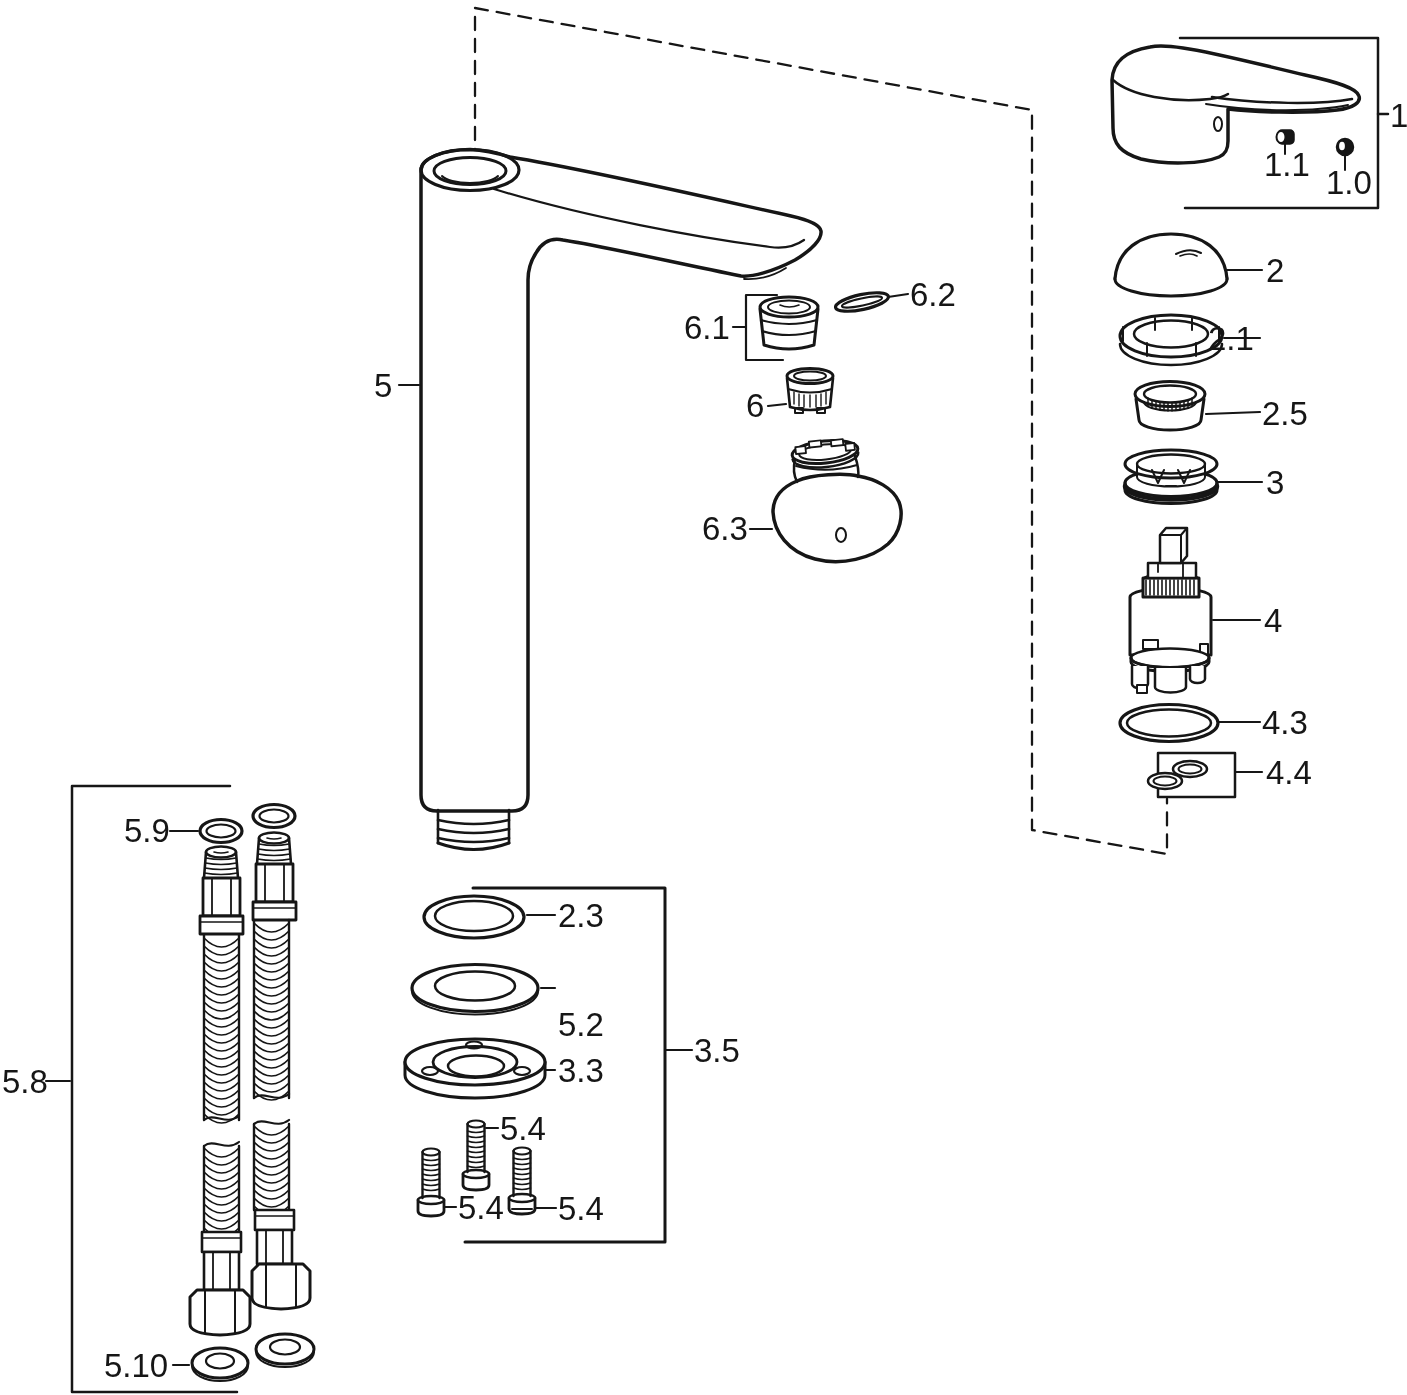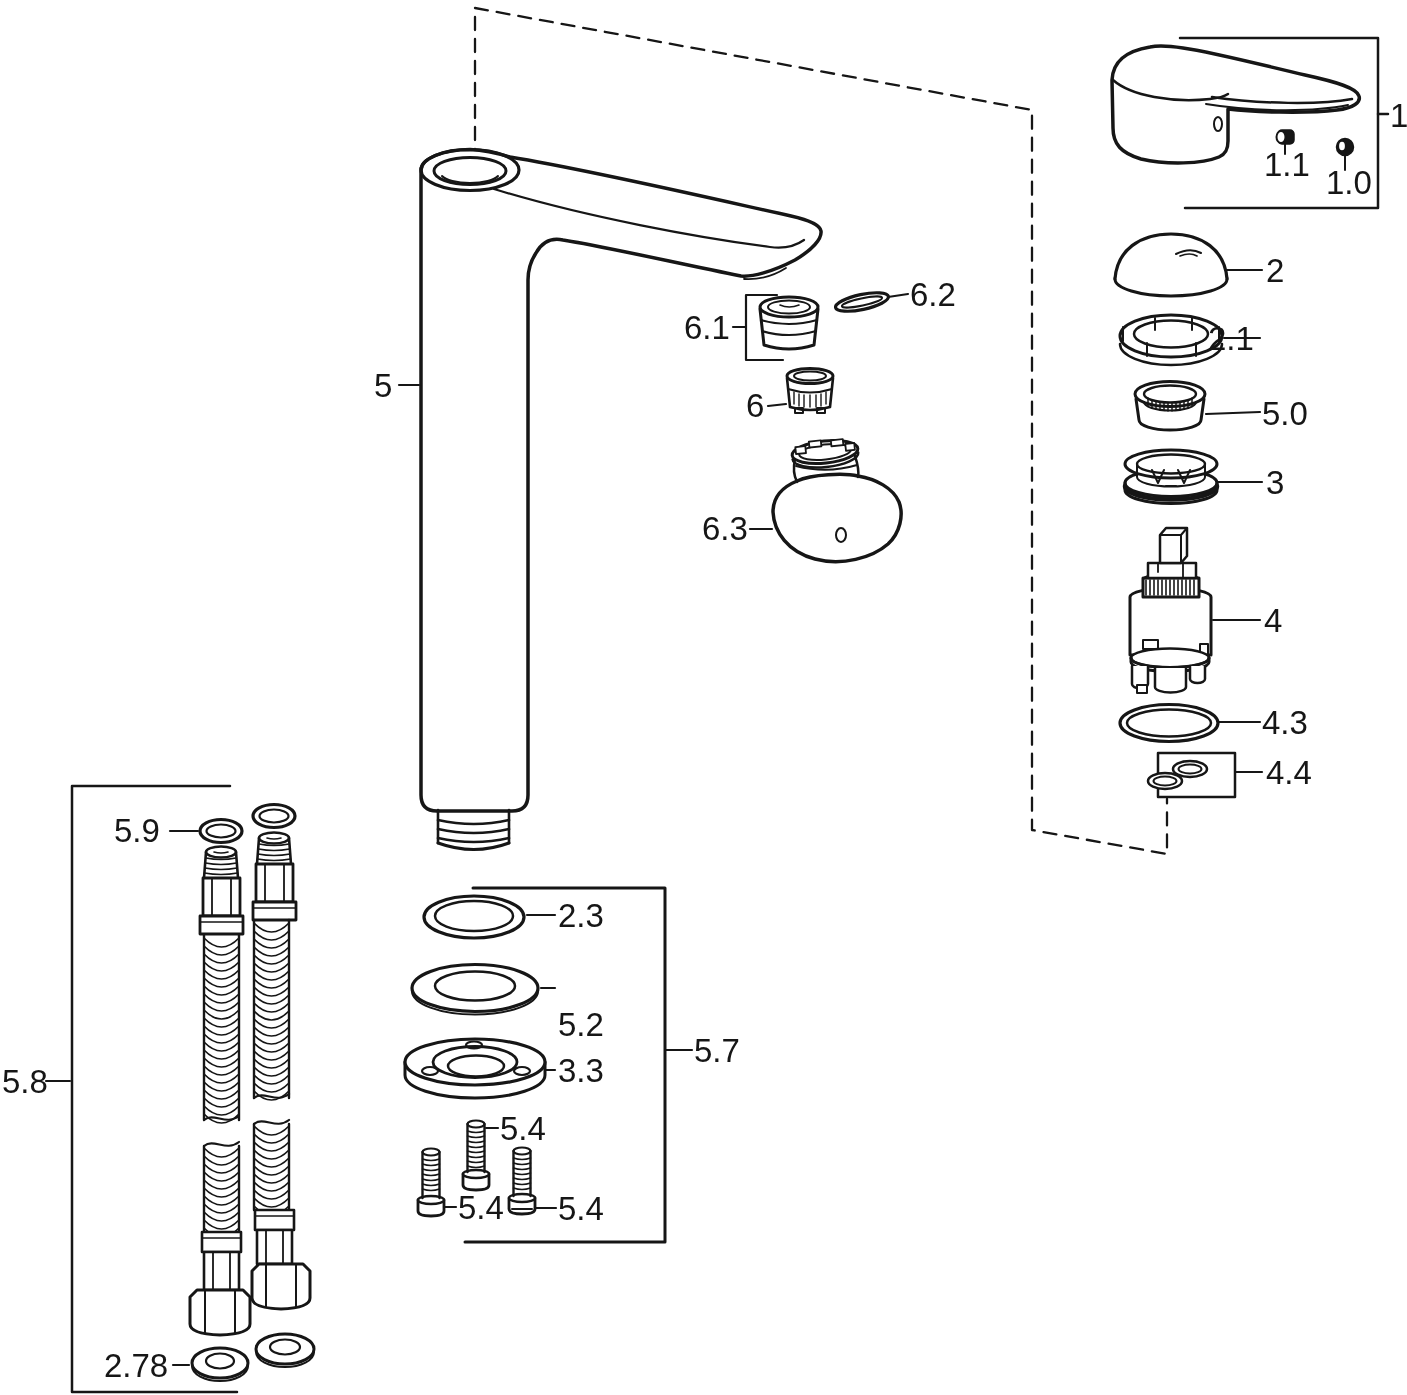--- a/index.html
+++ b/index.html
@@ -411,33 +411,33 @@
     <path d="M170,831 L198,831"></path>
     <path d="M173,1365 L189,1365"></path>
   </g>
 </svg>
 
   <div class="callout" style="left:1390px;top:99px">1</div>
   <div class="callout" style="left:1264px;top:148px">1.1</div>
   <div class="callout" style="left:1326px;top:166px">1.0</div>
   <div class="callout" style="left:1266px;top:254px">2</div>
   <div class="callout" style="left:1208px;top:322px">2.1</div>
-  <div class="callout" style="left:1262px;top:397px">5.0</div>
+  <div class="callout" style="left:1262px;top:397px">2.5</div>
   <div class="callout" style="left:1266px;top:466px">3</div>
   <div class="callout" style="left:1264px;top:604px">4</div>
   <div class="callout" style="left:1262px;top:706px">4.3</div>
   <div class="callout" style="left:1266px;top:756px">4.4</div>
   <div class="callout" style="left:374px;top:369px">5</div>
   <div class="callout" style="left:684px;top:311px">6.1</div>
   <div class="callout" style="left:910px;top:278px">6.2</div>
   <div class="callout" style="left:746px;top:389px">6</div>
   <div class="callout" style="left:702px;top:512px">6.3</div>
   <div class="callout" style="left:558px;top:899px">2.3</div>
   <div class="callout" style="left:558px;top:1008px">5.2</div>
   <div class="callout" style="left:558px;top:1054px">3.3</div>
   <div class="callout" style="left:500px;top:1112px">5.4</div>
   <div class="callout" style="left:458px;top:1191px">5.4</div>
   <div class="callout" style="left:558px;top:1192px">5.4</div>
-  <div class="callout" style="left:694px;top:1034px">5.7</div>
+  <div class="callout" style="left:694px;top:1034px">3.5</div>
   <div class="callout" style="left:2px;top:1065px">5.8</div>
-  <div class="callout" style="left:114px;top:814px">5.9</div>
-  <div class="callout" style="left:104px;top:1349px">2.78</div>
+  <div class="callout" style="left:124px;top:814px">5.9</div>
+  <div class="callout" style="left:104px;top:1349px">5.10</div>
 </div>
 
 </body></html>

